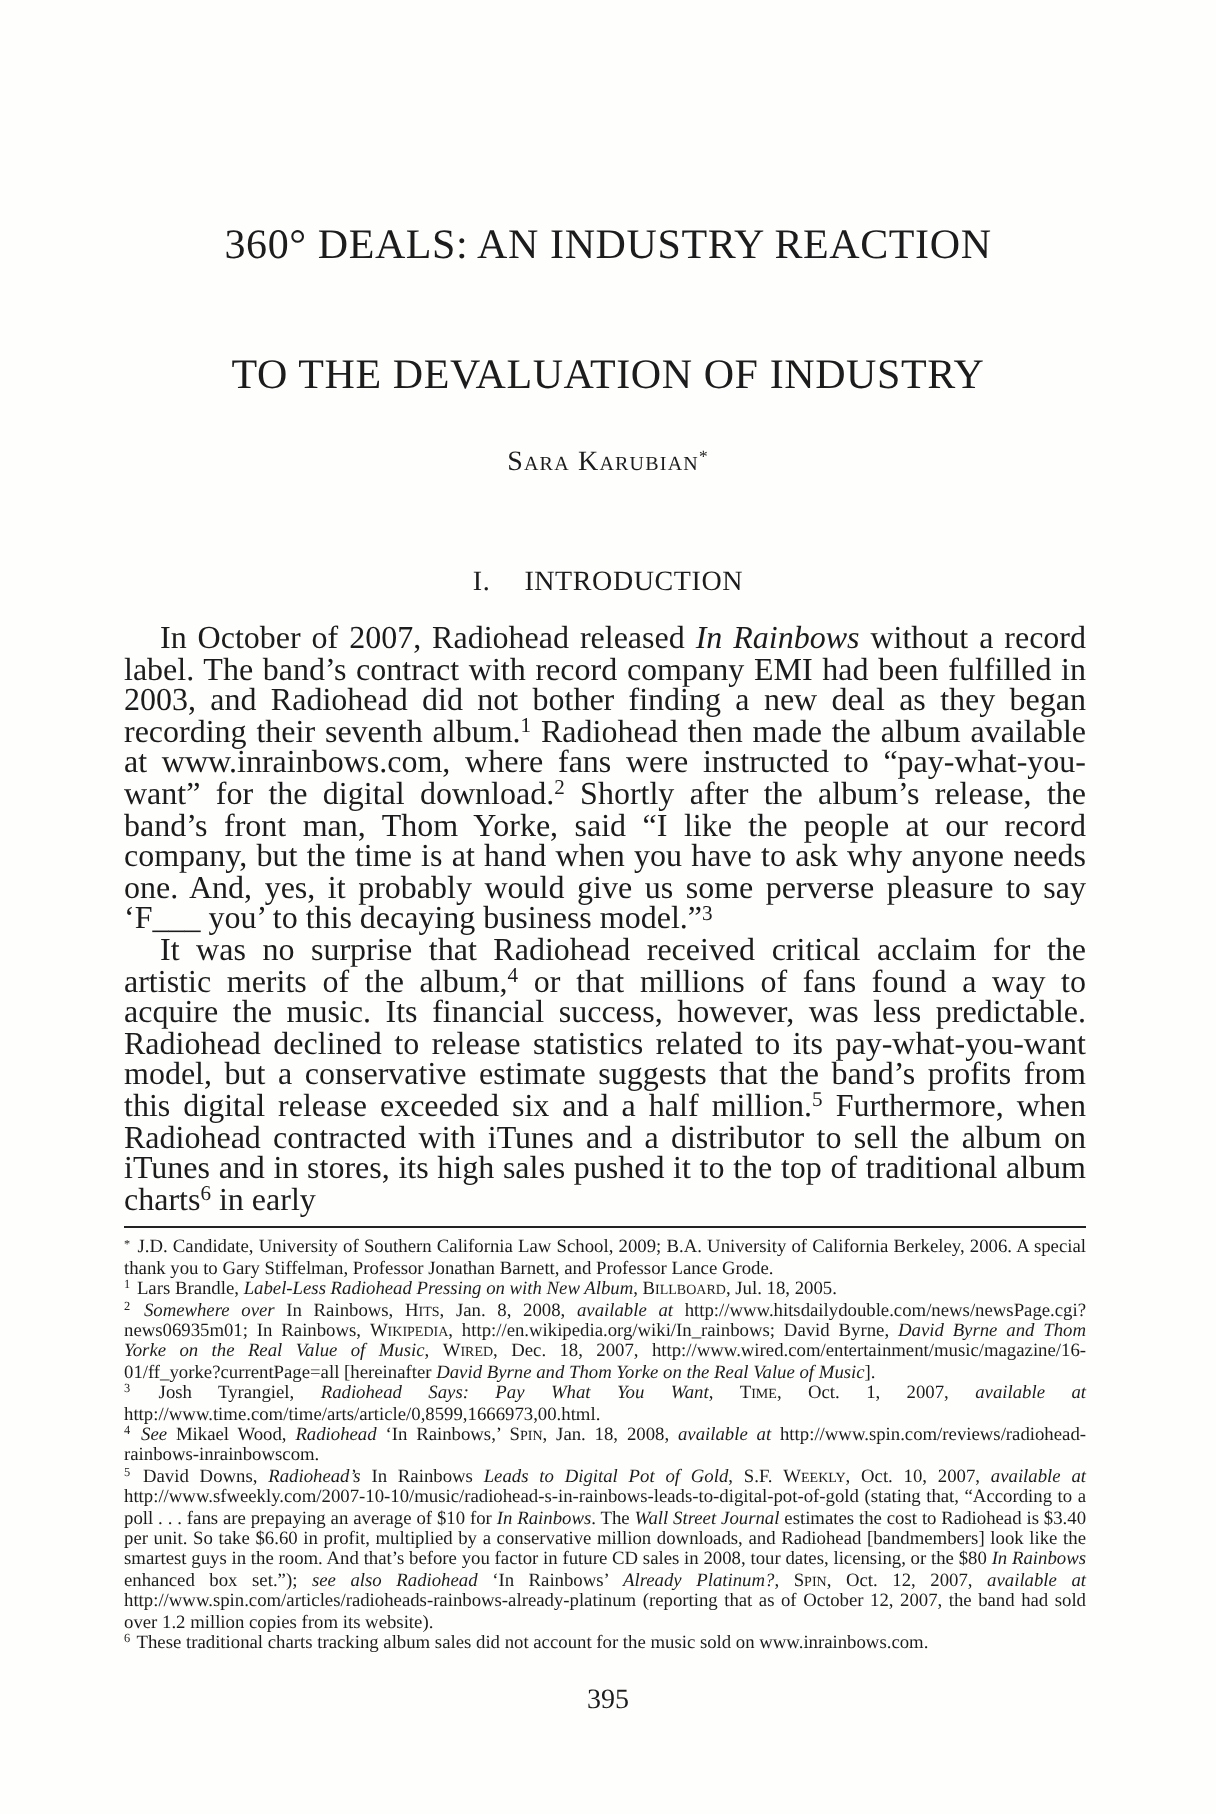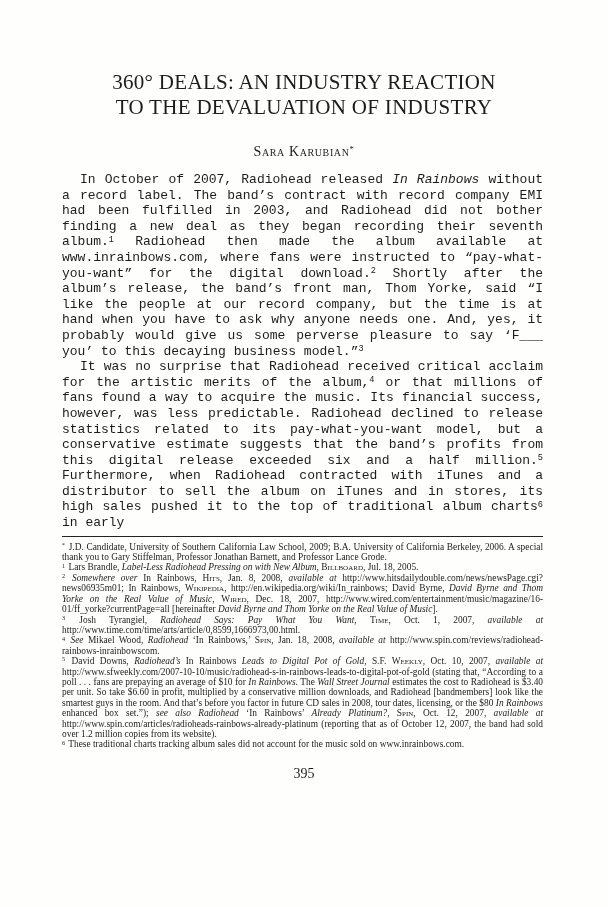--- a/index.html
+++ b/index.html
@@ -8,26 +8,26 @@
     width: 608px;
     height: 907px;
     background: #fefefd;
     color: #1c1c1c;
     font-family: "Liberation Serif", serif;
     box-sizing: border-box;
     padding-top: 70px;
     overflow: hidden;
   }
   .title { text-align: center; font-size: 21px; line-height: 25px; font-weight: 400; letter-spacing: 0.3px; }
-  .title-line { white-space: nowrap; }
+  .title-line { white-space: nowrap; margin-top: 40px; }
   .author { margin-top: 24px; text-align: center; font-size: 14px; font-variant: small-caps; letter-spacing: 0.6px; }
   .author sup { font-size: 62%; line-height: 0; position: relative; top: -0.5em; vertical-align: baseline; }
   .section-heading { margin-top: 44px; text-align: center; font-size: 14px; letter-spacing: 0.3px; }
   .section-heading .num { display: inline-block; margin-right: 17px; }
-  .body-text { margin: 12px 65px 0 62px; font-size: 13px; line-height: 15.6px; text-align: justify; font-family: Liberation Mono, monospace; }
+  .body-text { margin: 12px 65px 0 62px; font-size: 16px; line-height: 15.6px; text-align: justify; }
   .para { margin: 0; text-indent: 18px; }
   .fn-rule { margin: 5px 65px 0 62px; border: 0; border-top: 1.2px solid #222; height: 0; }
   .footnotes { margin: 5px 65px 0 62px; font-size: 9.4px; line-height: 10.4px; text-align: justify; overflow-wrap: break-word; }
   .footnote { margin: 0; }
   .fnref, .fn-marker { font-size: 66%; line-height: 0; position: relative; top: -0.45em; vertical-align: baseline; }
   .fn-marker { margin-right: 1px; }
   .page-number { margin-top: 16px; text-align: center; font-size: 14px; }
   .seg-i { font-style: italic; }
   .seg-sc { font-variant: small-caps; }
 </style>
@@ -38,20 +38,23 @@
 
   <div class="title">
     <div class="title-line">360° DEALS: AN INDUSTRY REACTION</div>
     <div class="title-line">TO THE DEVALUATION OF INDUSTRY</div>
   </div>
 
   <div class="author">
     <span>Sara Karubian</span><sup>*</sup>
   </div>
 
+  <div class="section-heading">
+    <span class="num">I.</span><span>INTRODUCTION</span>
+  </div>
 
   <div class="body-text">
     <p class="para"><span>In October of 2007, Radiohead released </span><span class="seg-i">In Rainbows</span><span> without a record label. The band’s contract with record company EMI had been fulfilled in 2003, and Radiohead did not bother finding a new deal as they began recording their seventh album.</span><sup class="fnref">1</sup><span> Radiohead then made the album available at www.inrainbows.com, where fans were instructed to “pay-what-you-want” for the digital download.</span><sup class="fnref">2</sup><span> Shortly after the album’s release, the band’s front man, Thom Yorke, said “I like the people at our record company, but the time is at hand when you have to ask why anyone needs one. And, yes, it probably would give us some perverse pleasure to say ‘F___ you’ to this decaying business model.”</span><sup class="fnref">3</sup></p>
     <p class="para"><span>It was no surprise that Radiohead received critical acclaim for the artistic merits of the album,</span><sup class="fnref">4</sup><span> or that millions of fans found a way to acquire the music. Its financial success, however, was less predictable. Radiohead declined to release statistics related to its pay-what-you-want model, but a conservative estimate suggests that the band’s profits from this digital release exceeded six and a half million.</span><sup class="fnref">5</sup><span> Furthermore, when Radiohead contracted with iTunes and a distributor to sell the album on iTunes and in stores, its high sales pushed it to the top of traditional album charts</span><sup class="fnref">6</sup><span> in early</span></p>
   </div>
 
   <hr class="fn-rule">
 
   <div class="footnotes">
       <div class="footnote"><sup class="fn-marker">*</sup><span> J.D. Candidate, University of Southern California Law School, 2009; B.A. University of California Berkeley, 2006. A special thank you to Gary Stiffelman, Professor Jonathan Barnett, and Professor Lance Grode.</span></div>

